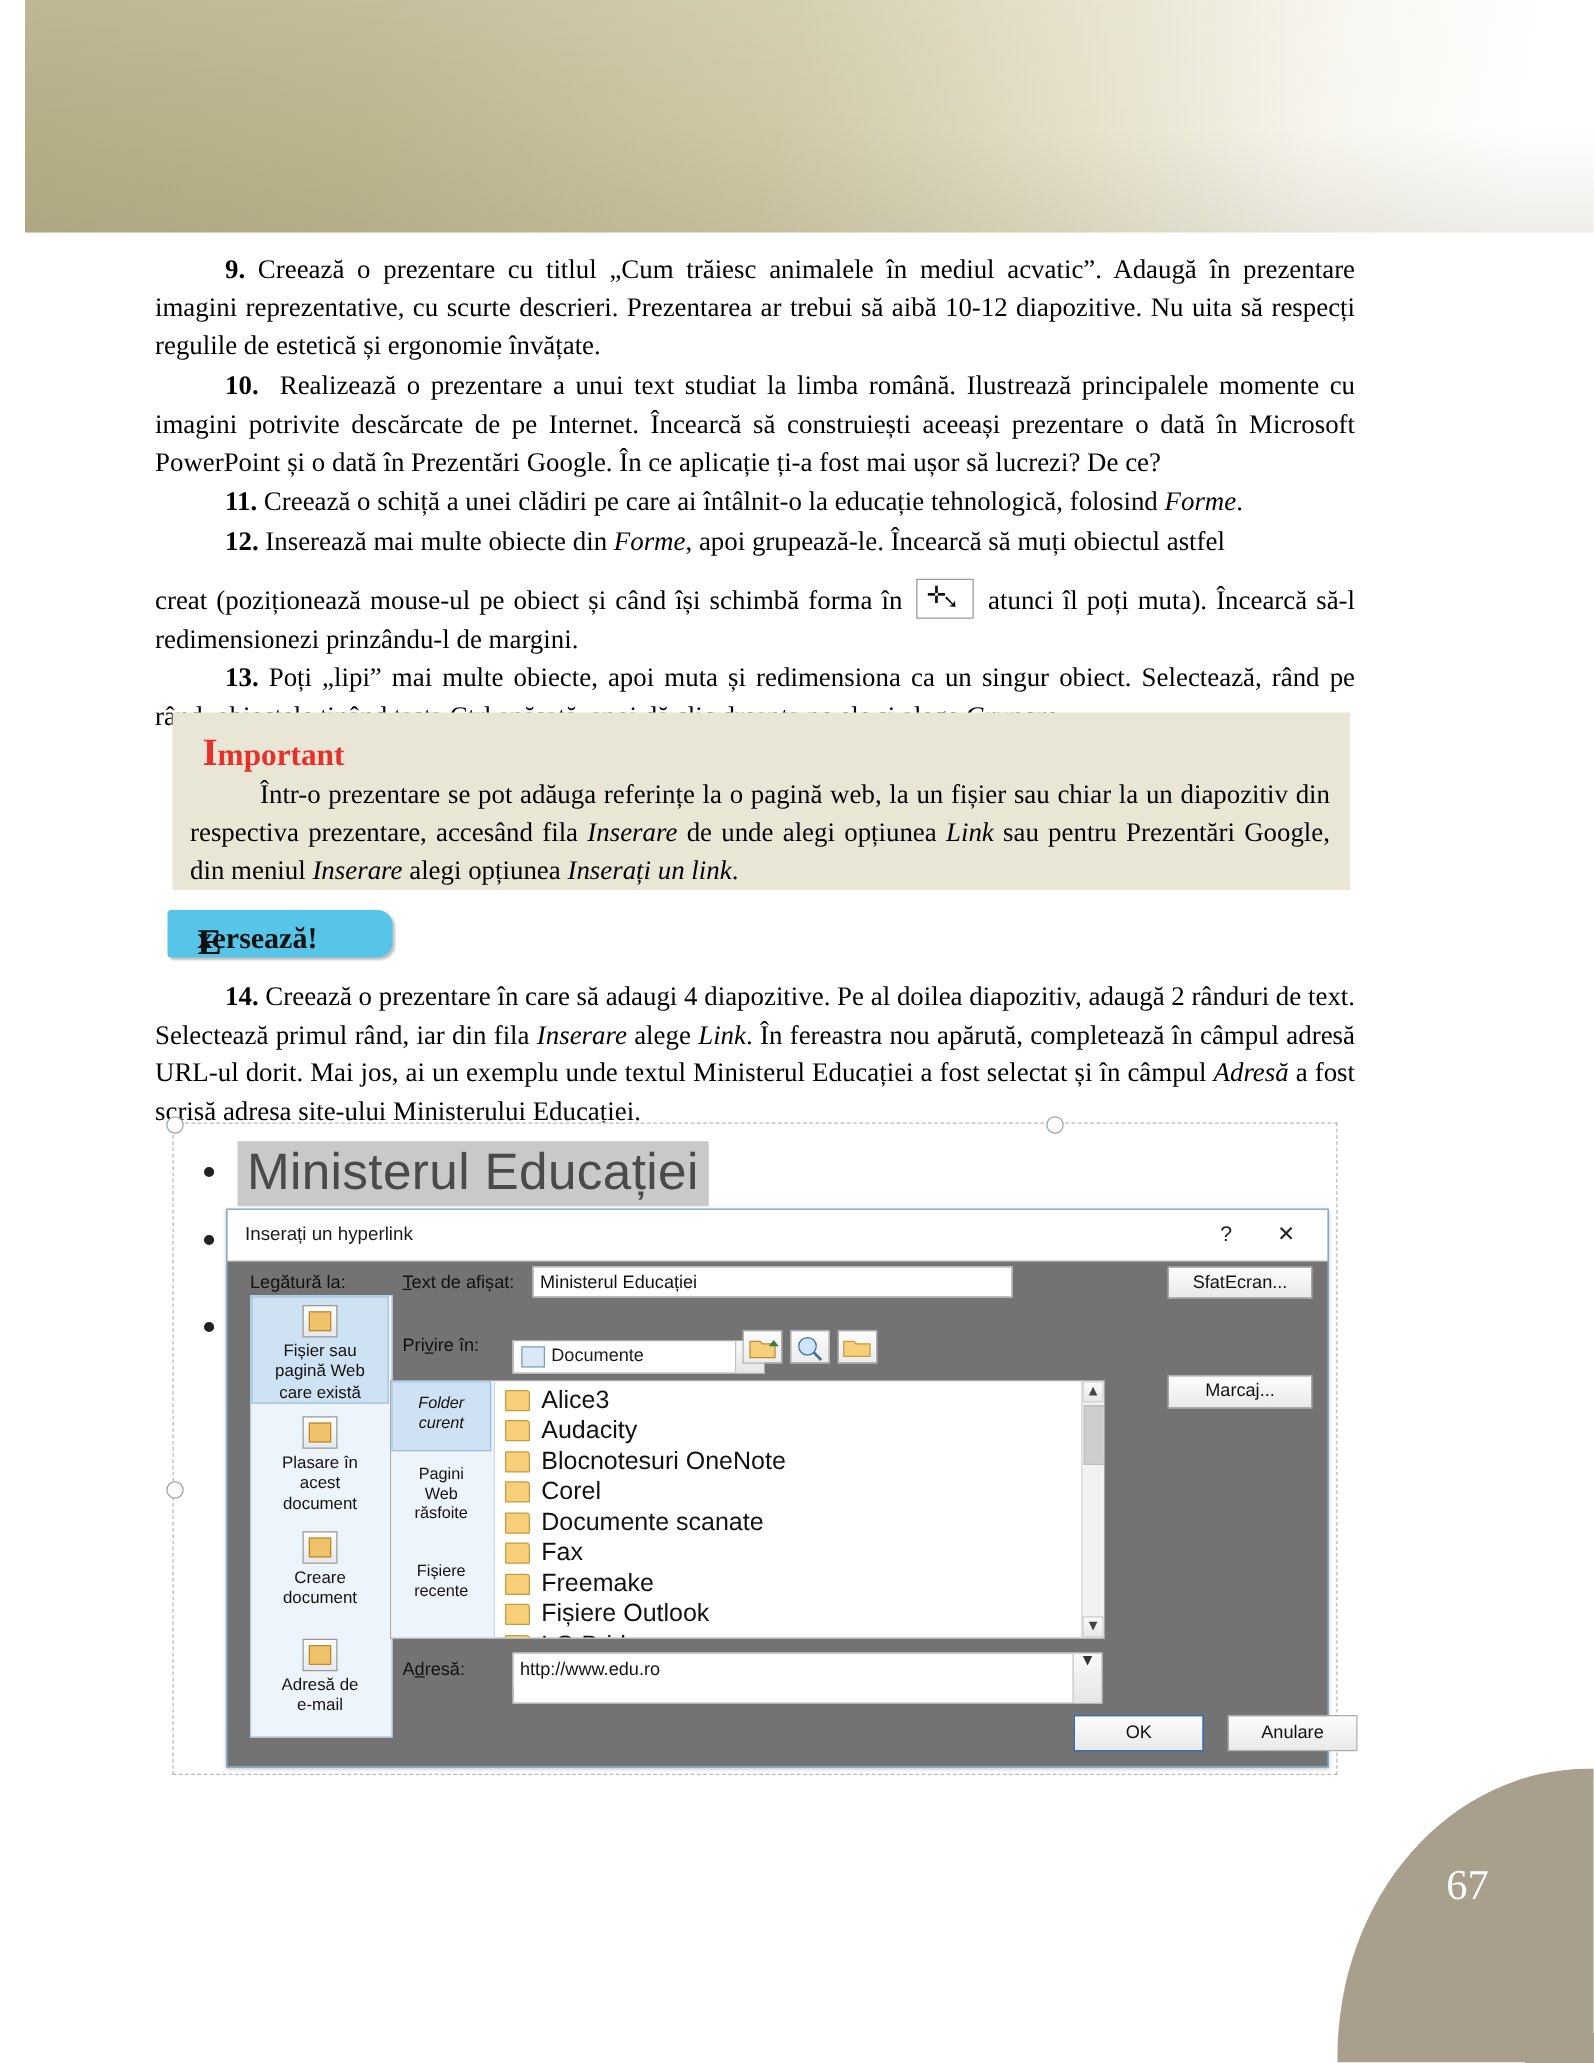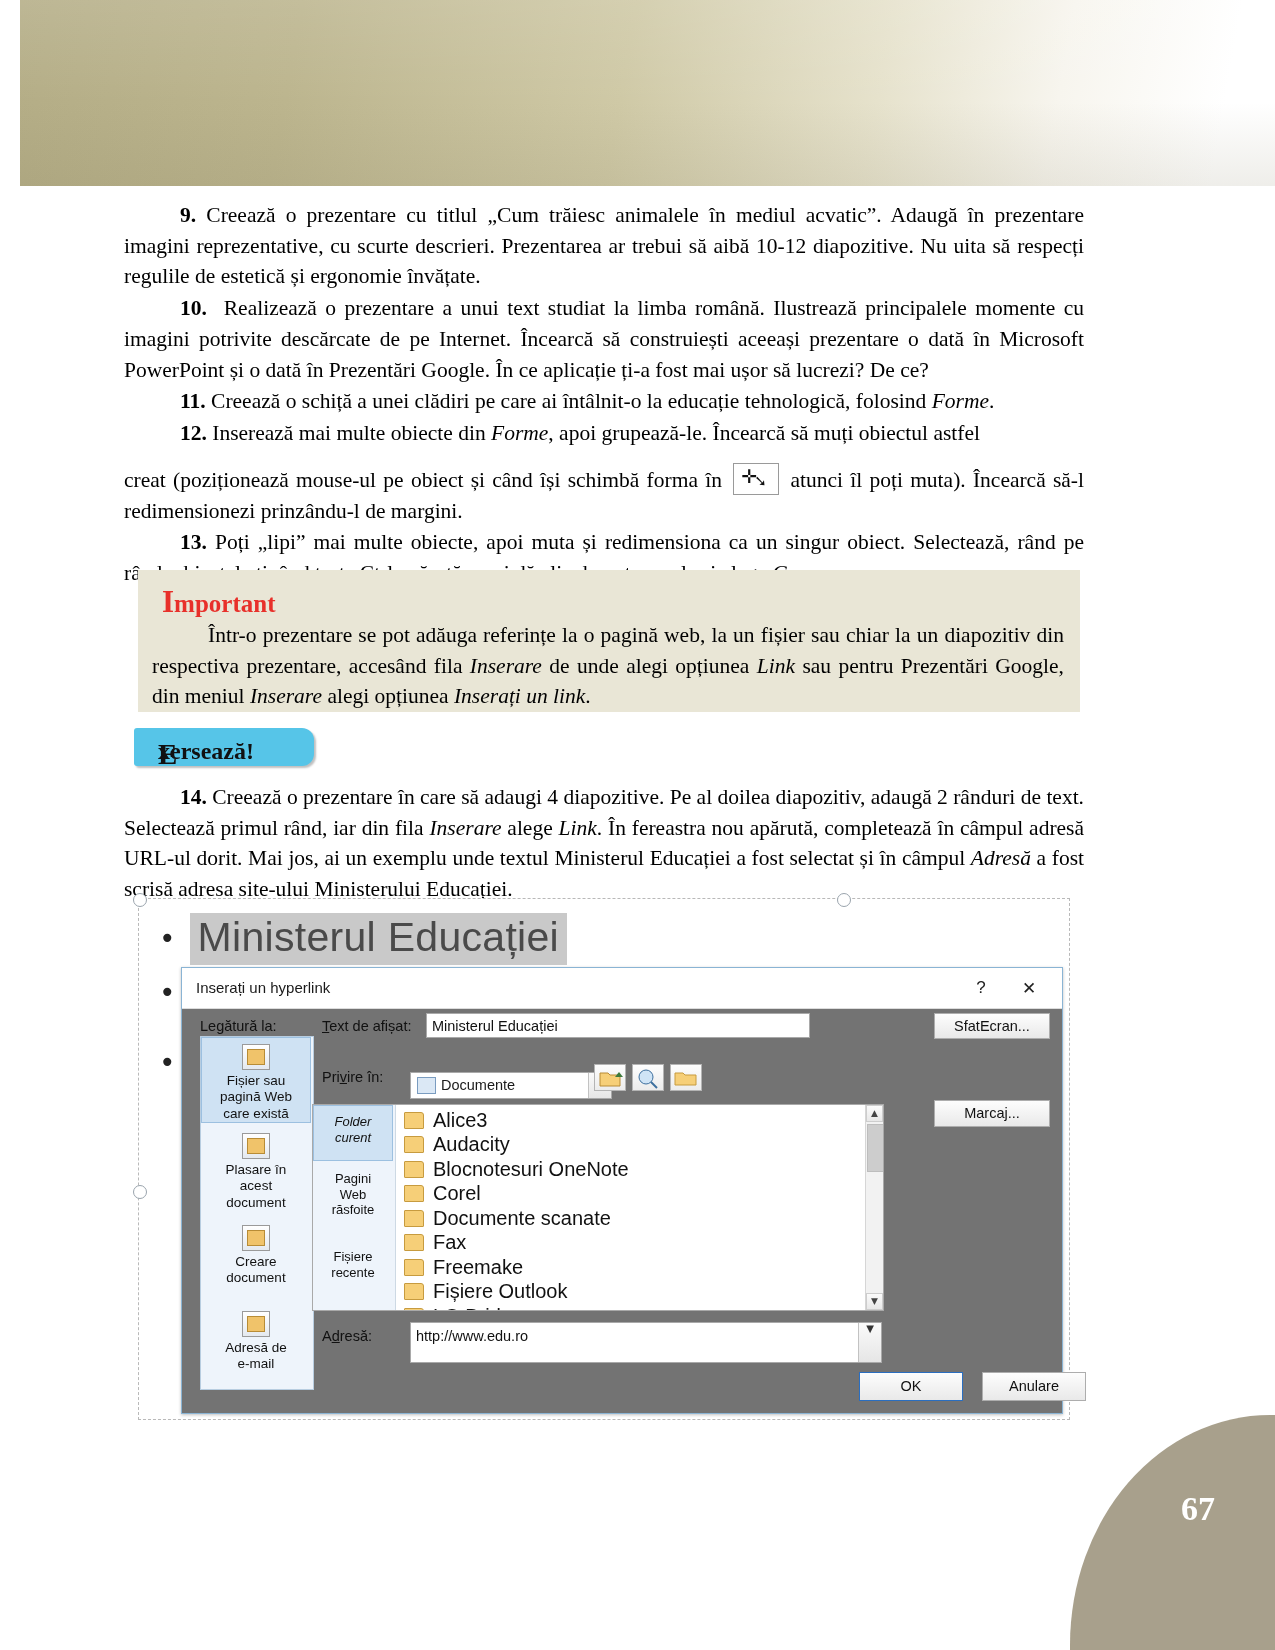--- a/index.html
+++ b/index.html
@@ -442,25 +442,25 @@
     position: absolute;
     right: 0;
     bottom: 0;
     width: 205px;
     height: 235px;
     background: #a8a08c;
     border-top-left-radius: 200px 230px;
   }
   .pagenum {
     position: absolute;
-    right: 60px;
+    right: 84px;
     bottom: 122px;
     color: #fff;
     font-size: 34px;
-    font-weight: bold;
+    font-weight: normal;
     font-family: "Liberation Serif", serif;
   }
 </style>
 </head>
 <body>
 
 <div class="page">
 
   <div class="header-band">
     <div class="header-band-inner"></div>

